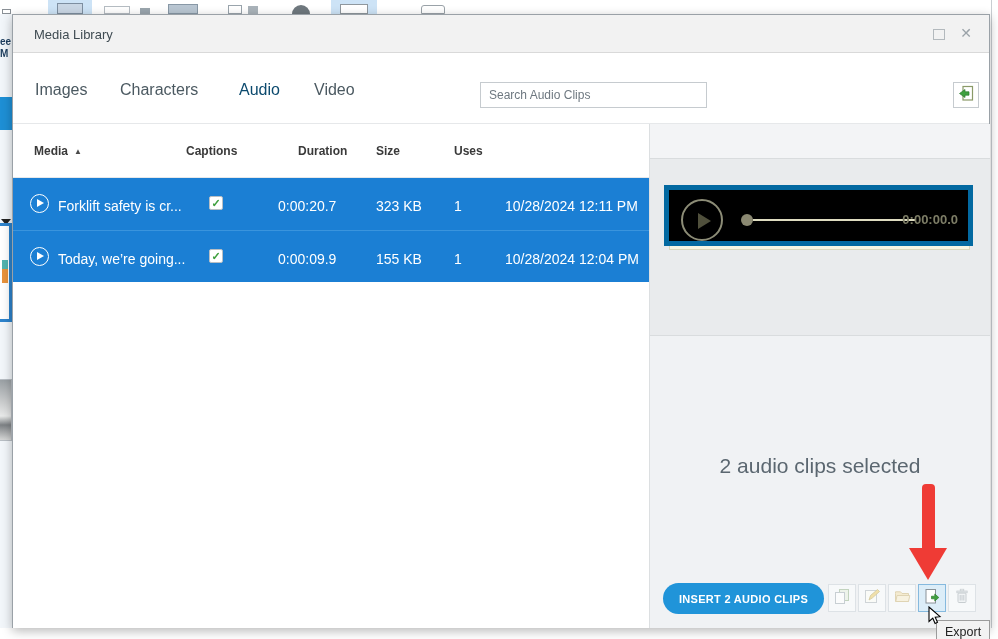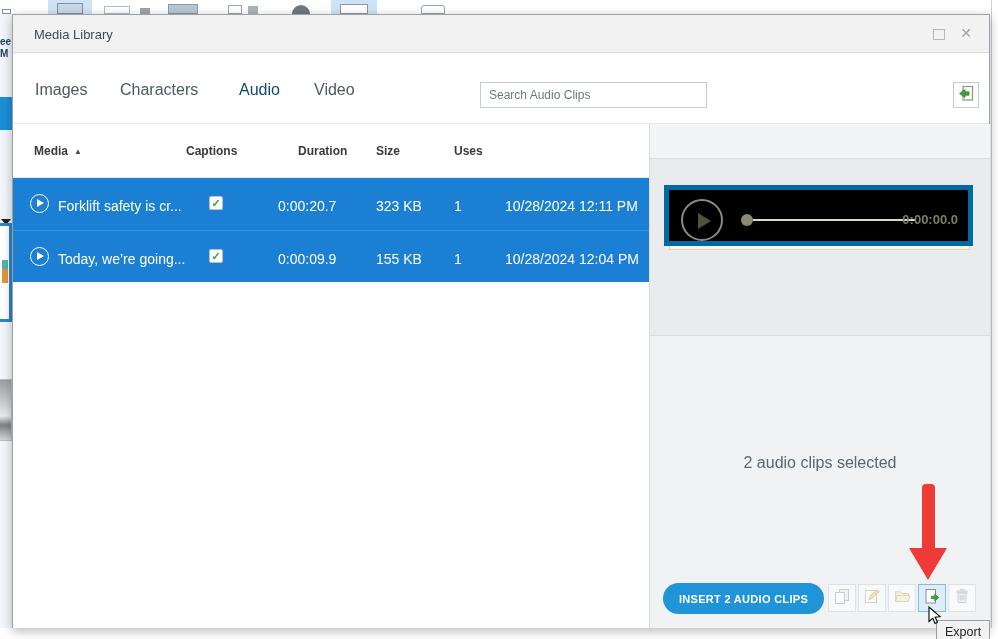--- a/index.html
+++ b/index.html
@@ -83,21 +83,21 @@
                border:1px solid #d9d7bd; }
   #player-card { position:absolute; left:14px; top:61px; width:309px; height:61px; background:#000000;
                  border:5px solid #0369a1;font-weight:bold; }
   #play-btn { position:absolute; left:12px; top:9px; width:42px; height:42px; border:2px solid #8c8c76;
               border-radius:50%; background:transparent; }
   #play-btn i { position:absolute; left:15px; top:12px; width:0; height:0; border-left:13px solid #50503c;
                 border-top:8px solid transparent; border-bottom:8px solid transparent; }
   #seek-dot { position:absolute; left:72px; top:24px; width:12px; height:12px; border-radius:50%; background:#8b8972; }
   #seek-track { position:absolute; left:84px; top:29px; width:162px; height:2px; background:#dedcc0; }
   #play-time { position:absolute; right:10px; top:22px; font-size:13px; color:#7d7d66; }
-  #sel-summary { position:absolute; left:0; top:330px; width:100%; text-align:center; font-size:16px; color:#5b6770; }
+  #sel-summary { position:absolute; left:0; top:330px; width:100%; text-align:center; font-size:21px; color:#5b6770; }
 
   
   #arrow-shaft { position:absolute; left:272px; top:360px; width:13px; height:66px; background:#ef3b35;
                  border-radius:4px 4px 0 0; }
   #arrow-head { position:absolute; left:259px; top:424px; width:0; height:0;
                 border-left:19.5px solid transparent; border-right:19.5px solid transparent;
                 border-top:32px solid #ef3b35; }
 
   
   #insert-btn { position:absolute; left:13px; top:459px; width:161px; height:31px; border:none;

